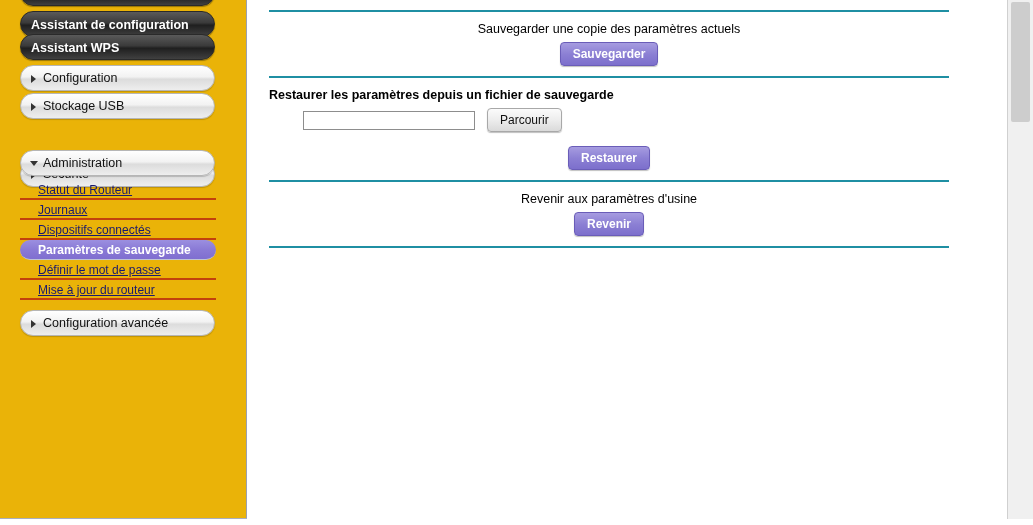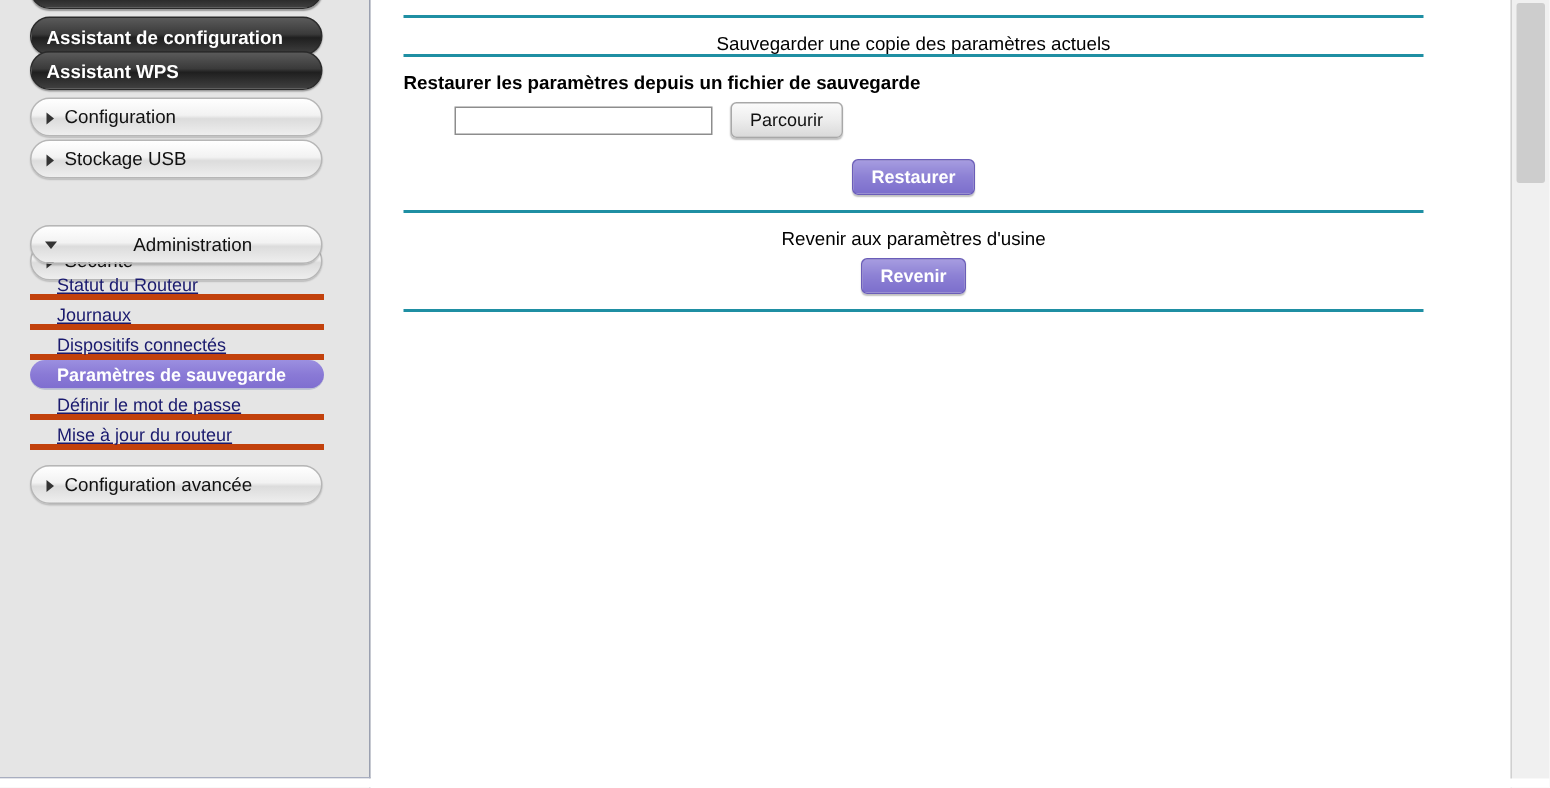--- a/index.html
+++ b/index.html
@@ -22,21 +22,21 @@
     background: #ffffff;
   }
 
   
   .sidebar {
     position: absolute;
     left: 0;
     top: 0;
     width: 247px;
     height: 525px;
-    background: #e5e5e5;
+    background: #eab308;
     border-right: 1px solid #9aa0b0;
     box-sizing: border-box;
   }
   .sidebar-inner {
     position: relative;
     width: 247px;
     height: 525px;
   }
 
   .pill {
@@ -95,21 +95,21 @@
 
   .submenu {
     position: absolute;
     left: 20px;
     width: 196px;
   }
   .submenu-item {
     position: relative;
     height: 20px;
     line-height: 20px;
-    border-bottom: 4px solid #c2410c;
+    border-bottom: 2px solid #c2410c;
     padding-left: 18px;
     font-size: 12px;
     color: #1a1a6e;
     box-sizing: border-box;
   }
   .submenu-item span {
     text-decoration: underline;
     color: #1a1a6e;
   }
   .submenu-item.active {
@@ -269,21 +269,21 @@
       <div class="pill pill-light" style="top:93px;">
         <span class="tri tri-right"></span>
         <span>Stockage USB</span>
       </div>
 
       <div class="pill pill-light" style="top:121px;margin-top:40px;">
         <span class="tri tri-right"></span>
         <span>Sécurité</span>
       </div>
 
-      <div class="pill pill-light" style="top:150px;text-align:center;">
+      <div class="pill pill-light" style="top:150px;">
         <span class="tri tri-down"></span>
         <span>Administration</span>
       </div>
 
       <div class="submenu" style="top:180px;">
         <div class="submenu-item">
           <span>Statut du Routeur</span>
         </div>
         <div class="submenu-item">
           <span>Journaux</span>
@@ -311,20 +311,23 @@
     <div class="sidebar-bottom-line"></div>
   </div>
 
   <div class="main">
     <div class="content">
 
       <div class="hr" style="margin-top:10px;"></div>
 
       <div class="section">
         <div class="section-label plain">Sauvegarder une copie des paramètres actuels</div>
+        <div class="row-center">
+          <span class="btn">Sauvegarder</span>
+        </div>
       </div>
 
       <div class="hr"></div>
 
       <div class="section">
         <div class="section-label">Restaurer les paramètres depuis un fichier de sauvegarde</div>
         <div class="row-file">
           <input class="file-input" type="text" value="" style="">
           <span class="btn btn-grey file-btn">Parcourir</span>
         </div>

